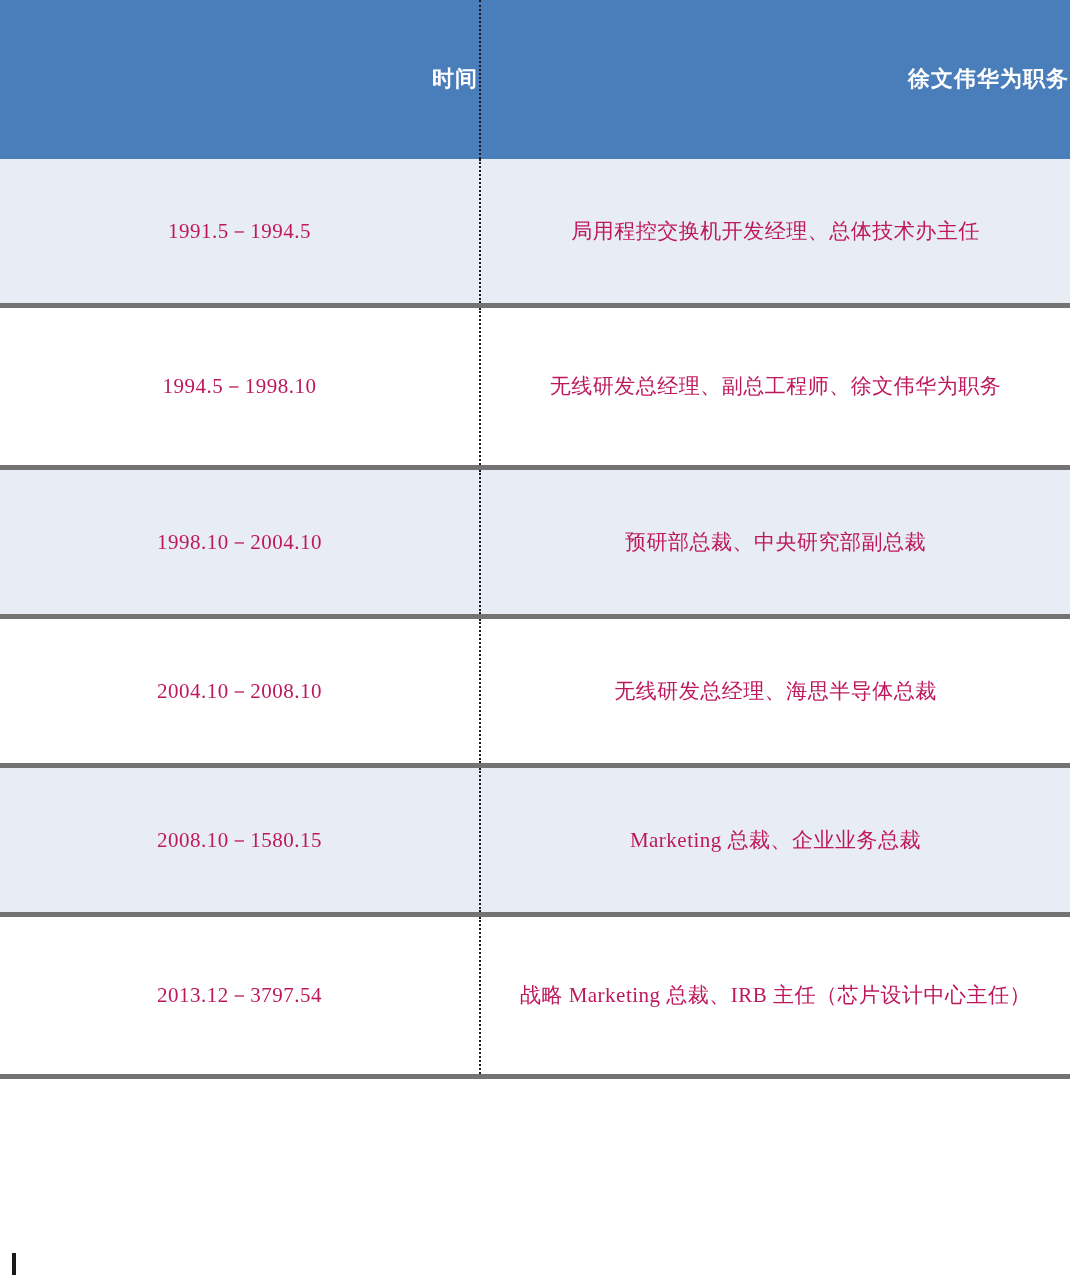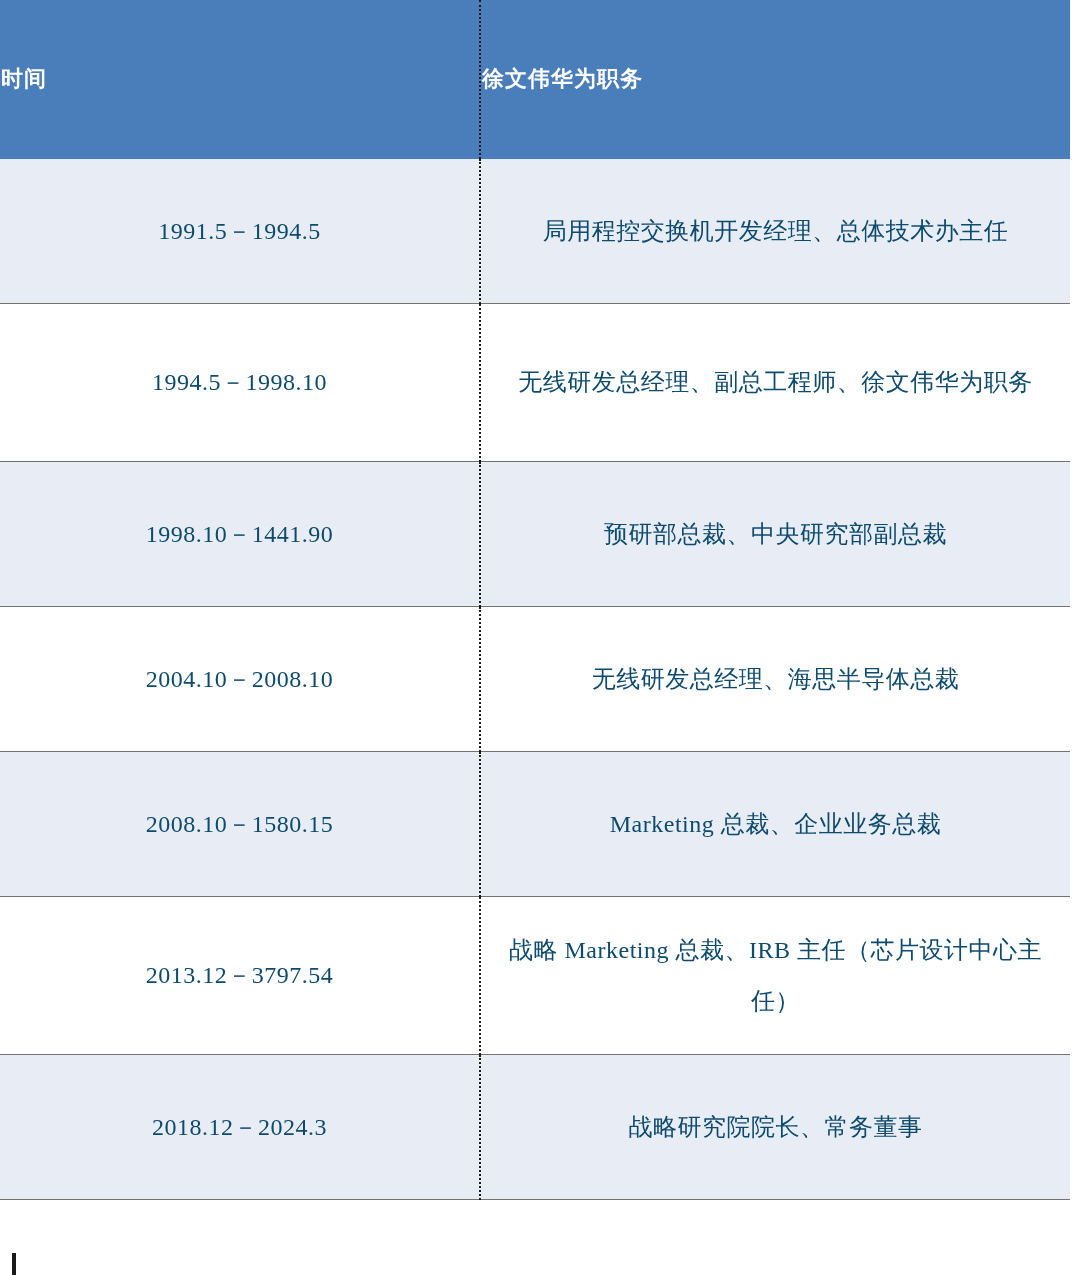--- a/index.html
+++ b/index.html
@@ -29,34 +29,34 @@
   table.career-table col.col-role { width: 590px; }
 
   thead th {
     background: #4a7ebb;
     color: #ffffff;
     font-family: "Liberation Sans", "DejaVu Sans", sans-serif;
     font-weight: bold;
     font-size: 22px;
     height: 156px;
     vertical-align: middle;
-    text-align: left;
+    text-align: right;
     letter-spacing: 1px;
     border: none;
   }
   thead th.th-time {
     border-right: 2px dotted #1a1a1a;
   }
   tbody td {
     border-top: 1px solid #4a7ebb;
-    border-bottom: 1px solid #737373;
+    border-bottom: 5px solid #737373;
     text-align: center;
     vertical-align: middle;
-    font-size: 24px;
-    color: #0c4a6e;
+    font-size: 21px;
+    color: #be185d;
     padding: 0 18px;
     line-height: 2.1;
   }
   tbody td.cell-time {
     border-right: 2px dotted #1a1a1a;
     font-family: "Liberation Serif", "DejaVu Serif", serif;
     letter-spacing: 0.5px;
   }
   tbody td.cell-role {
     font-family: "Liberation Serif", "DejaVu Serif", serif;
@@ -98,35 +98,31 @@
     <tbody>
       <tr class="shaded h-short">
         <td class="cell-time">1991.5－1994.5</td>
         <td class="cell-role">局用程控交换机开发经理、总体技术办主任</td>
       </tr>
       <tr class="plain h-tall">
         <td class="cell-time">1994.5－1998.10</td>
         <td class="cell-role">无线研发总经理、副总工程师、徐文伟华为职务</td>
       </tr>
       <tr class="shaded h-short">
-        <td class="cell-time">1998.10－1441.90</td>
+        <td class="cell-time">1998.10－2004.10</td>
         <td class="cell-role">预研部总裁、中央研究部副总裁</td>
       </tr>
       <tr class="plain h-short">
         <td class="cell-time">2004.10－2008.10</td>
         <td class="cell-role">无线研发总经理、海思半导体总裁</td>
       </tr>
       <tr class="shaded h-short">
         <td class="cell-time">2008.10－1580.15</td>
         <td class="cell-role">Marketing 总裁、企业业务总裁</td>
       </tr>
       <tr class="plain h-tall">
         <td class="cell-time">2013.12－3797.54</td>
         <td class="cell-role">战略 Marketing 总裁、IRB 主任（芯片设计中心主任）</td>
       </tr>
-      <tr class="shaded h-short">
-        <td class="cell-time">2018.12－2024.3</td>
-        <td class="cell-role">战略研究院院长、常务董事</td>
-      </tr>
     </tbody>
   </table>
   <div class="bottom-marker"></div>
 </div>
 
 </body></html>

